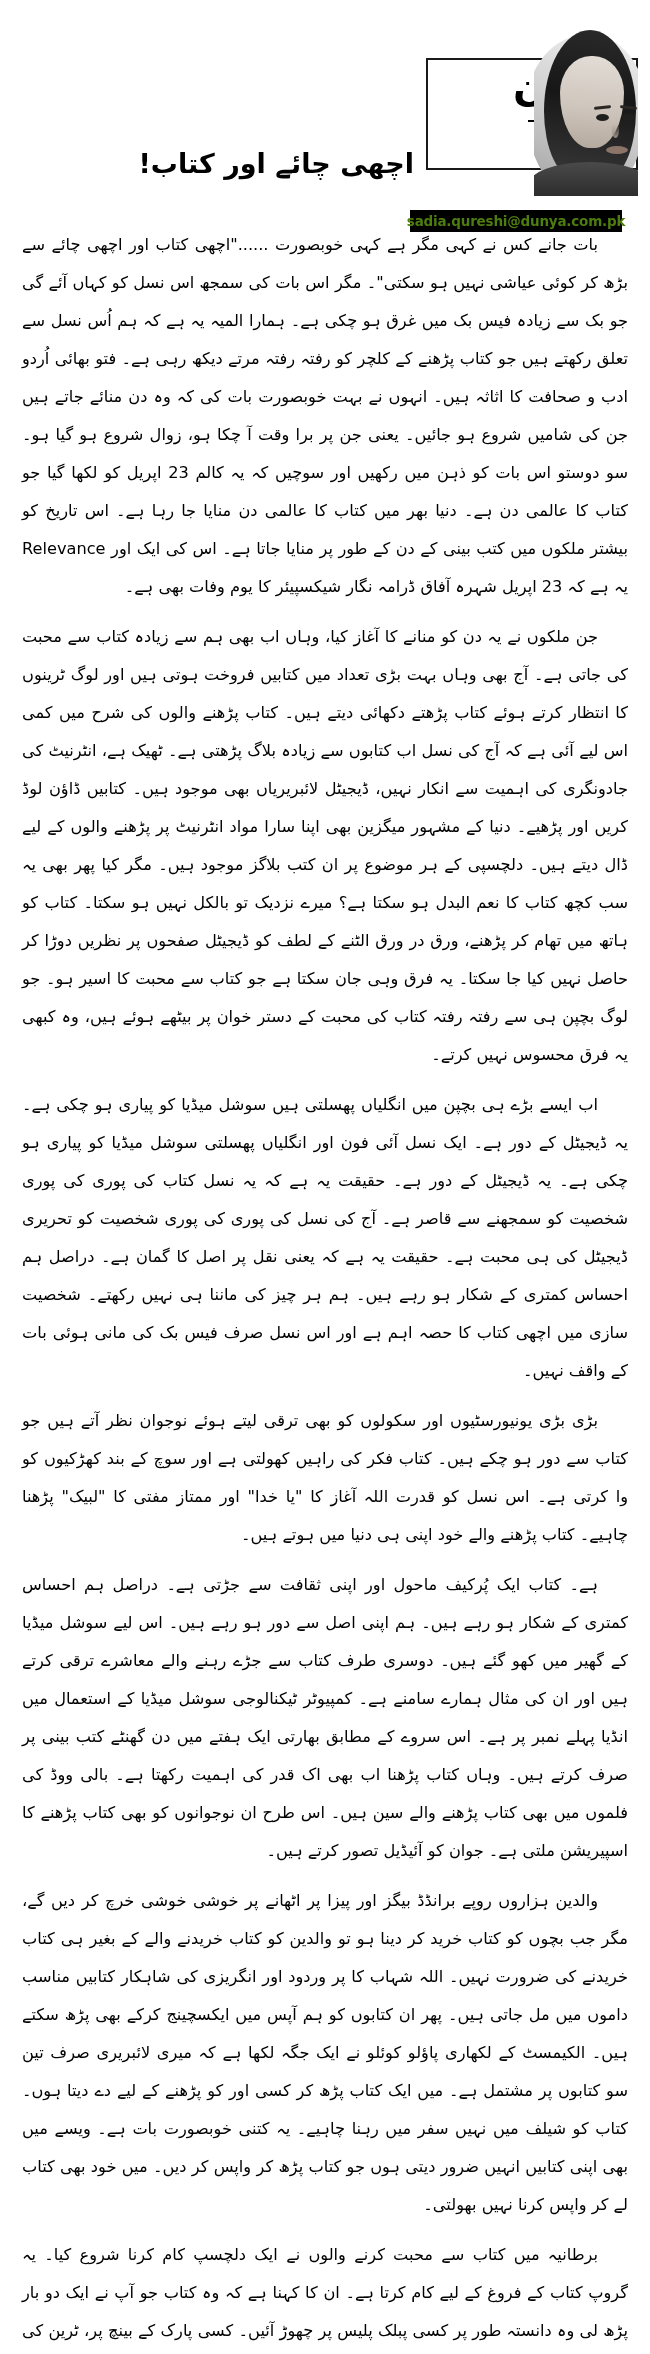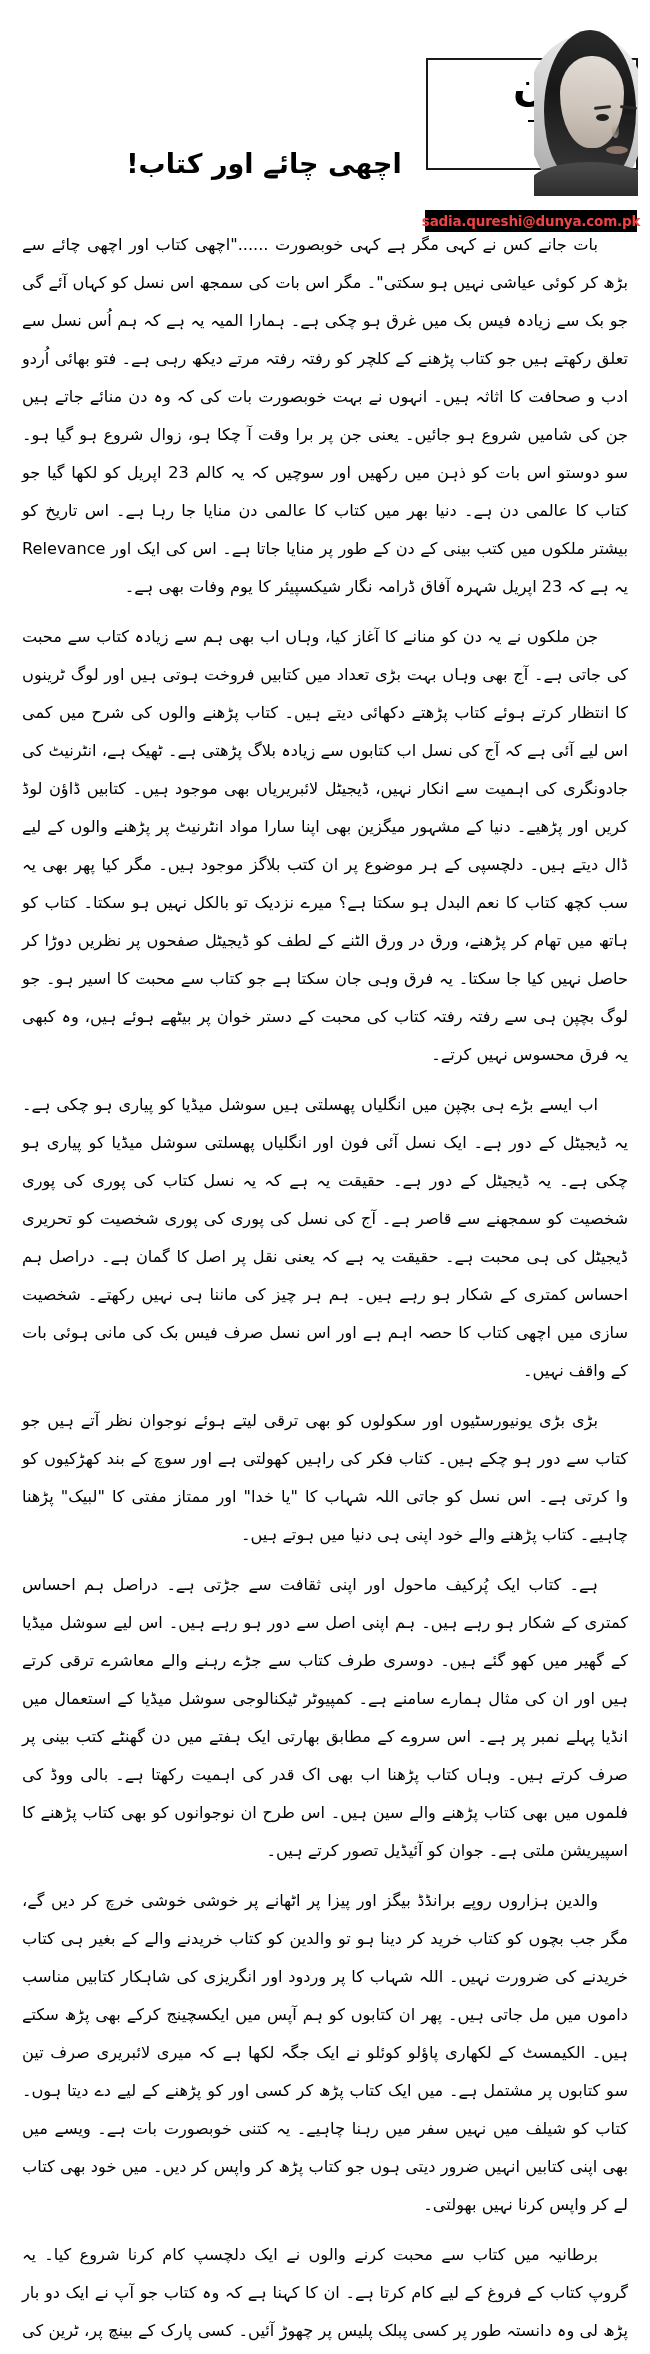--- a/index.html
+++ b/index.html
@@ -157,42 +157,42 @@
     top: 134px;
     width: 124px;
     height: 46px;
     background: linear-gradient(180deg, #4a4a4a, #232323);
     border-radius: 50% 50% 0 0;
   }
 
   .email-bar {
     position: absolute;
     top: 182px;
-    right: 1px;
+    right: 16px;
     width: 212px;
     height: 22px;
     background: #000000;
-    color: #ef4444;
+    color: #4d7c0f;
     display: flex;
     align-items: center;
     justify-content: center;
     direction: ltr;
     font-family: "DejaVu Sans", sans-serif;
     font-size: 13.5px;
     font-weight: 700;
     letter-spacing: -0.2px;
   }
 
   
   .article-title {
     position: absolute;
     top: 128px;
     right: 236px;
     width: 300px;
-    text-align: center;
+    text-align: right;
     font-size: 27px;
     font-weight: 700;
     line-height: 1.3;
     color: #000;
     direction: rtl;
   }
 
   
   .body-col {
     position: absolute;
@@ -262,21 +262,21 @@
 
     <div class="email-bar">sadia.qureshi@dunya.com.pk</div>
   </div>
 
   <h1 class="article-title">اچھی چائے اور کتاب!</h1>
 
   <div class="body-col">
     <p>بات جانے کس نے کہی مگر ہے کہی خوبصورت ......"اچھی کتاب اور اچھی چائے سے بڑھ کر کوئی عیاشی نہیں ہو سکتی"۔ مگر اس بات کی سمجھ اس نسل کو کہاں آئے گی جو بک سے زیادہ فیس بک میں غرق ہو چکی ہے۔ ہمارا المیہ یہ ہے کہ ہم اُس نسل سے تعلق رکھتے ہیں جو کتاب پڑھنے کے کلچر کو رفتہ رفتہ مرتے دیکھ رہی ہے۔ فتو بھائی اُردو ادب و صحافت کا اثاثہ ہیں۔ انہوں نے بہت خوبصورت بات کی کہ وہ دن منائے جاتے ہیں جن کی شامیں شروع ہو جائیں۔ یعنی جن پر برا وقت آ چکا ہو، زوال شروع ہو گیا ہو۔ سو دوستو اس بات کو ذہن میں رکھیں اور سوچیں کہ یہ کالم 23 اپریل کو لکھا گیا جو کتاب کا عالمی دن ہے۔ دنیا بھر میں کتاب کا عالمی دن منایا جا رہا ہے۔ اس تاریخ کو بیشتر ملکوں میں کتب بینی کے دن کے طور پر منایا جاتا ہے۔ اس کی ایک اور Relevance یہ ہے کہ 23 اپریل شہرہ آفاق ڈرامہ نگار شیکسپیئر کا یوم وفات بھی ہے۔</p>
     <p>جن ملکوں نے یہ دن کو منانے کا آغاز کیا، وہاں اب بھی ہم سے زیادہ کتاب سے محبت کی جاتی ہے۔ آج بھی وہاں بہت بڑی تعداد میں کتابیں فروخت ہوتی ہیں اور لوگ ٹرینوں کا انتظار کرتے ہوئے کتاب پڑھتے دکھائی دیتے ہیں۔ کتاب پڑھنے والوں کی شرح میں کمی اس لیے آئی ہے کہ آج کی نسل اب کتابوں سے زیادہ بلاگ پڑھتی ہے۔ ٹھیک ہے، انٹرنیٹ کی جادونگری کی اہمیت سے انکار نہیں، ڈیجیٹل لائبریریاں بھی موجود ہیں۔ کتابیں ڈاؤن لوڈ کریں اور پڑھیے۔ دنیا کے مشہور میگزین بھی اپنا سارا مواد انٹرنیٹ پر پڑھنے والوں کے لیے ڈال دیتے ہیں۔ دلچسپی کے ہر موضوع پر ان کتب بلاگز موجود ہیں۔ مگر کیا پھر بھی یہ سب کچھ کتاب کا نعم البدل ہو سکتا ہے؟ میرے نزدیک تو بالکل نہیں ہو سکتا۔ کتاب کو ہاتھ میں تھام کر پڑھنے، ورق در ورق الٹنے کے لطف کو ڈیجیٹل صفحوں پر نظریں دوڑا کر حاصل نہیں کیا جا سکتا۔ یہ فرق وہی جان سکتا ہے جو کتاب سے محبت کا اسیر ہو۔ جو لوگ بچپن ہی سے رفتہ رفتہ کتاب کی محبت کے دستر خوان پر بیٹھے ہوئے ہیں، وہ کبھی یہ فرق محسوس نہیں کرتے۔</p>
     <p>اب ایسے بڑے ہی بچپن میں انگلیاں پھسلتی ہیں سوشل میڈیا کو پیاری ہو چکی ہے۔ یہ ڈیجیٹل کے دور ہے۔ ایک نسل آئی فون اور انگلیاں پھسلتی سوشل میڈیا کو پیاری ہو چکی ہے۔ یہ ڈیجیٹل کے دور ہے۔ حقیقت یہ ہے کہ یہ نسل کتاب کی پوری کی پوری شخصیت کو سمجھنے سے قاصر ہے۔ آج کی نسل کی پوری کی پوری شخصیت کو تحریری ڈیجیٹل کی ہی محبت ہے۔ حقیقت یہ ہے کہ یعنی نقل پر اصل کا گمان ہے۔ دراصل ہم احساس کمتری کے شکار ہو رہے ہیں۔ ہم ہر چیز کی ماننا ہی نہیں رکھتے۔ شخصیت سازی میں اچھی کتاب کا حصہ اہم ہے اور اس نسل صرف فیس بک کی مانی ہوئی بات کے واقف نہیں۔</p>
-    <p>بڑی بڑی یونیورسٹیوں اور سکولوں کو بھی ترقی لیتے ہوئے نوجوان نظر آتے ہیں جو کتاب سے دور ہو چکے ہیں۔ کتاب فکر کی راہیں کھولتی ہے اور سوچ کے بند کھڑکیوں کو وا کرتی ہے۔ اس نسل کو جاتی اللہ شہاب کا "یا خدا" اور ممتاز مفتی کا "لبیک" پڑھنا چاہیے۔ کتاب پڑھنے والے خود اپنی ہی دنیا میں ہوتے ہیں۔</p>
+    <p>بڑی بڑی یونیورسٹیوں اور سکولوں کو بھی ترقی لیتے ہوئے نوجوان نظر آتے ہیں جو کتاب سے دور ہو چکے ہیں۔ کتاب فکر کی راہیں کھولتی ہے اور سوچ کے بند کھڑکیوں کو وا کرتی ہے۔ اس نسل کو قدرت اللہ آغاز کا "یا خدا" اور ممتاز مفتی کا "لبیک" پڑھنا چاہیے۔ کتاب پڑھنے والے خود اپنی ہی دنیا میں ہوتے ہیں۔</p>
     <p>ہے۔ کتاب ایک پُرکیف ماحول اور اپنی ثقافت سے جڑتی ہے۔ دراصل ہم احساس کمتری کے شکار ہو رہے ہیں۔ ہم اپنی اصل سے دور ہو رہے ہیں۔ اس لیے سوشل میڈیا کے گھیر میں کھو گئے ہیں۔ دوسری طرف کتاب سے جڑے رہنے والے معاشرے ترقی کرتے ہیں اور ان کی مثال ہمارے سامنے ہے۔ کمپیوٹر ٹیکنالوجی سوشل میڈیا کے استعمال میں انڈیا پہلے نمبر پر ہے۔ اس سروے کے مطابق بھارتی ایک ہفتے میں دن گھنٹے کتب بینی پر صرف کرتے ہیں۔ وہاں کتاب پڑھنا اب بھی اک قدر کی اہمیت رکھتا ہے۔ بالی ووڈ کی فلموں میں بھی کتاب پڑھنے والے سین ہیں۔ اس طرح ان نوجوانوں کو بھی کتاب پڑھنے کا اسپیریشن ملتی ہے۔ جوان کو آئیڈیل تصور کرتے ہیں۔</p>
     <p>والدین ہزاروں روپے برانڈڈ بیگز اور پیزا پر اٹھانے پر خوشی خوشی خرچ کر دیں گے، مگر جب بچوں کو کتاب خرید کر دینا ہو تو والدین کو کتاب خریدنے والے کے بغیر ہی کتاب خریدنے کی ضرورت نہیں۔ اللہ شہاب کا پر وردود اور انگریزی کی شاہکار کتابیں مناسب داموں میں مل جاتی ہیں۔ پھر ان کتابوں کو ہم آپس میں ایکسچینج کرکے بھی پڑھ سکتے ہیں۔ الکیمسٹ کے لکھاری پاؤلو کوئلو نے ایک جگہ لکھا ہے کہ میری لائبریری صرف تین سو کتابوں پر مشتمل ہے۔ میں ایک کتاب پڑھ کر کسی اور کو پڑھنے کے لیے دے دیتا ہوں۔ کتاب کو شیلف میں نہیں سفر میں رہنا چاہیے۔ یہ کتنی خوبصورت بات ہے۔ ویسے میں بھی اپنی کتابیں انہیں ضرور دیتی ہوں جو کتاب پڑھ کر واپس کر دیں۔ میں خود بھی کتاب لے کر واپس کرنا نہیں بھولتی۔</p>
     <p>برطانیہ میں کتاب سے محبت کرنے والوں نے ایک دلچسپ کام کرنا شروع کیا۔ یہ گروپ کتاب کے فروغ کے لیے کام کرتا ہے۔ ان کا کہنا ہے کہ وہ کتاب جو آپ نے ایک دو بار پڑھ لی وہ دانستہ طور پر کسی پبلک پلیس پر چھوڑ آئیں۔ کسی پارک کے بینچ پر، ٹرین کی سیٹ پر، ریسٹورنٹ کی ٹیبل پر۔ اس کتاب کو کوئی کتاب بینی کا شوقین شخص اٹھا لے گا۔ دلچسپ بات یہ ہے کہ اس کتاب کے اندر ایک نوٹ لکھا ہوتا ہے کہ براہ کرم آپ کتاب پڑھ کر آپ ایسے ہی کسی پبلک پر دانستہ بھول جائیں کہ کتاب کا سفر جاری رہے۔ آخر میں کتب بینی پر مشاہیر کے خوبصورت اقوال......</p>
 
     <ul class="quote-list">
       <li><span class="star">☆</span><span>کتاب وہ تحفہ ہے جسے آپ بار بار کھول کر لطف اندوز ہو سکتے ہیں۔</span></li>
 
     </ul>
 
   </div>

